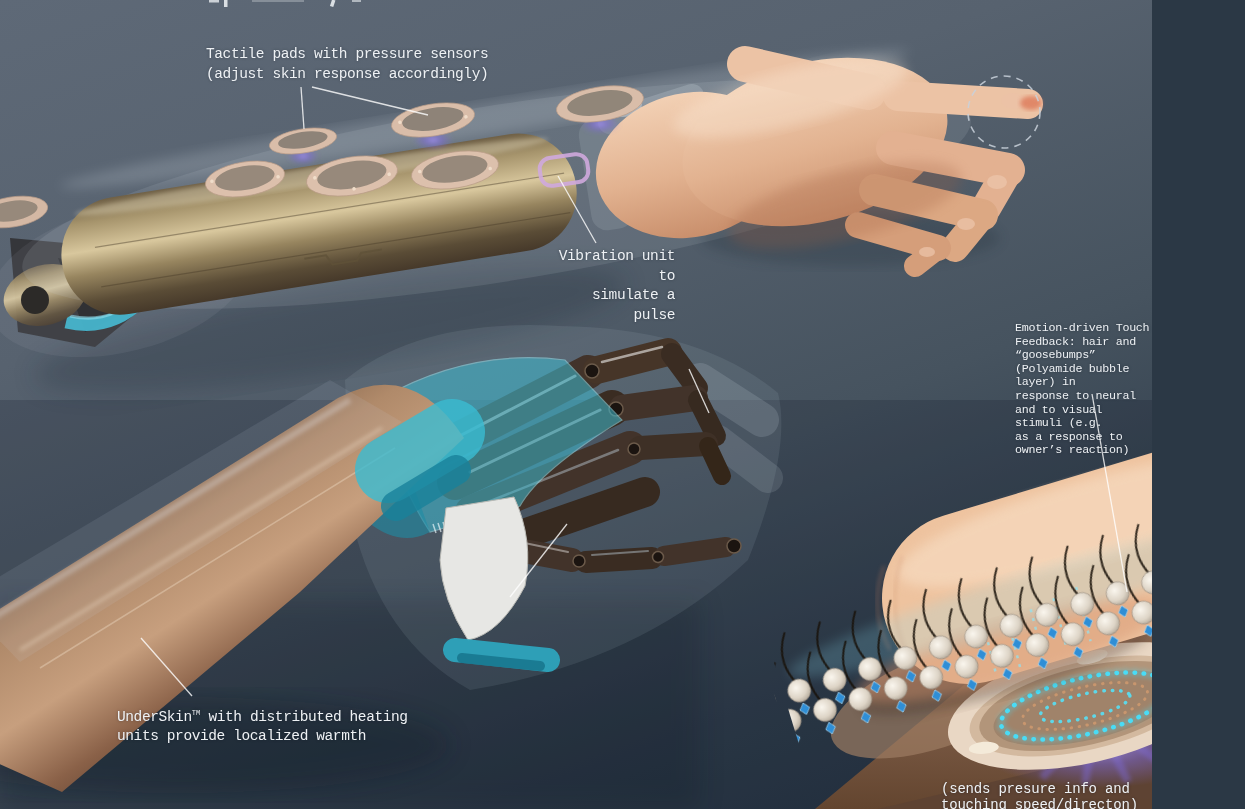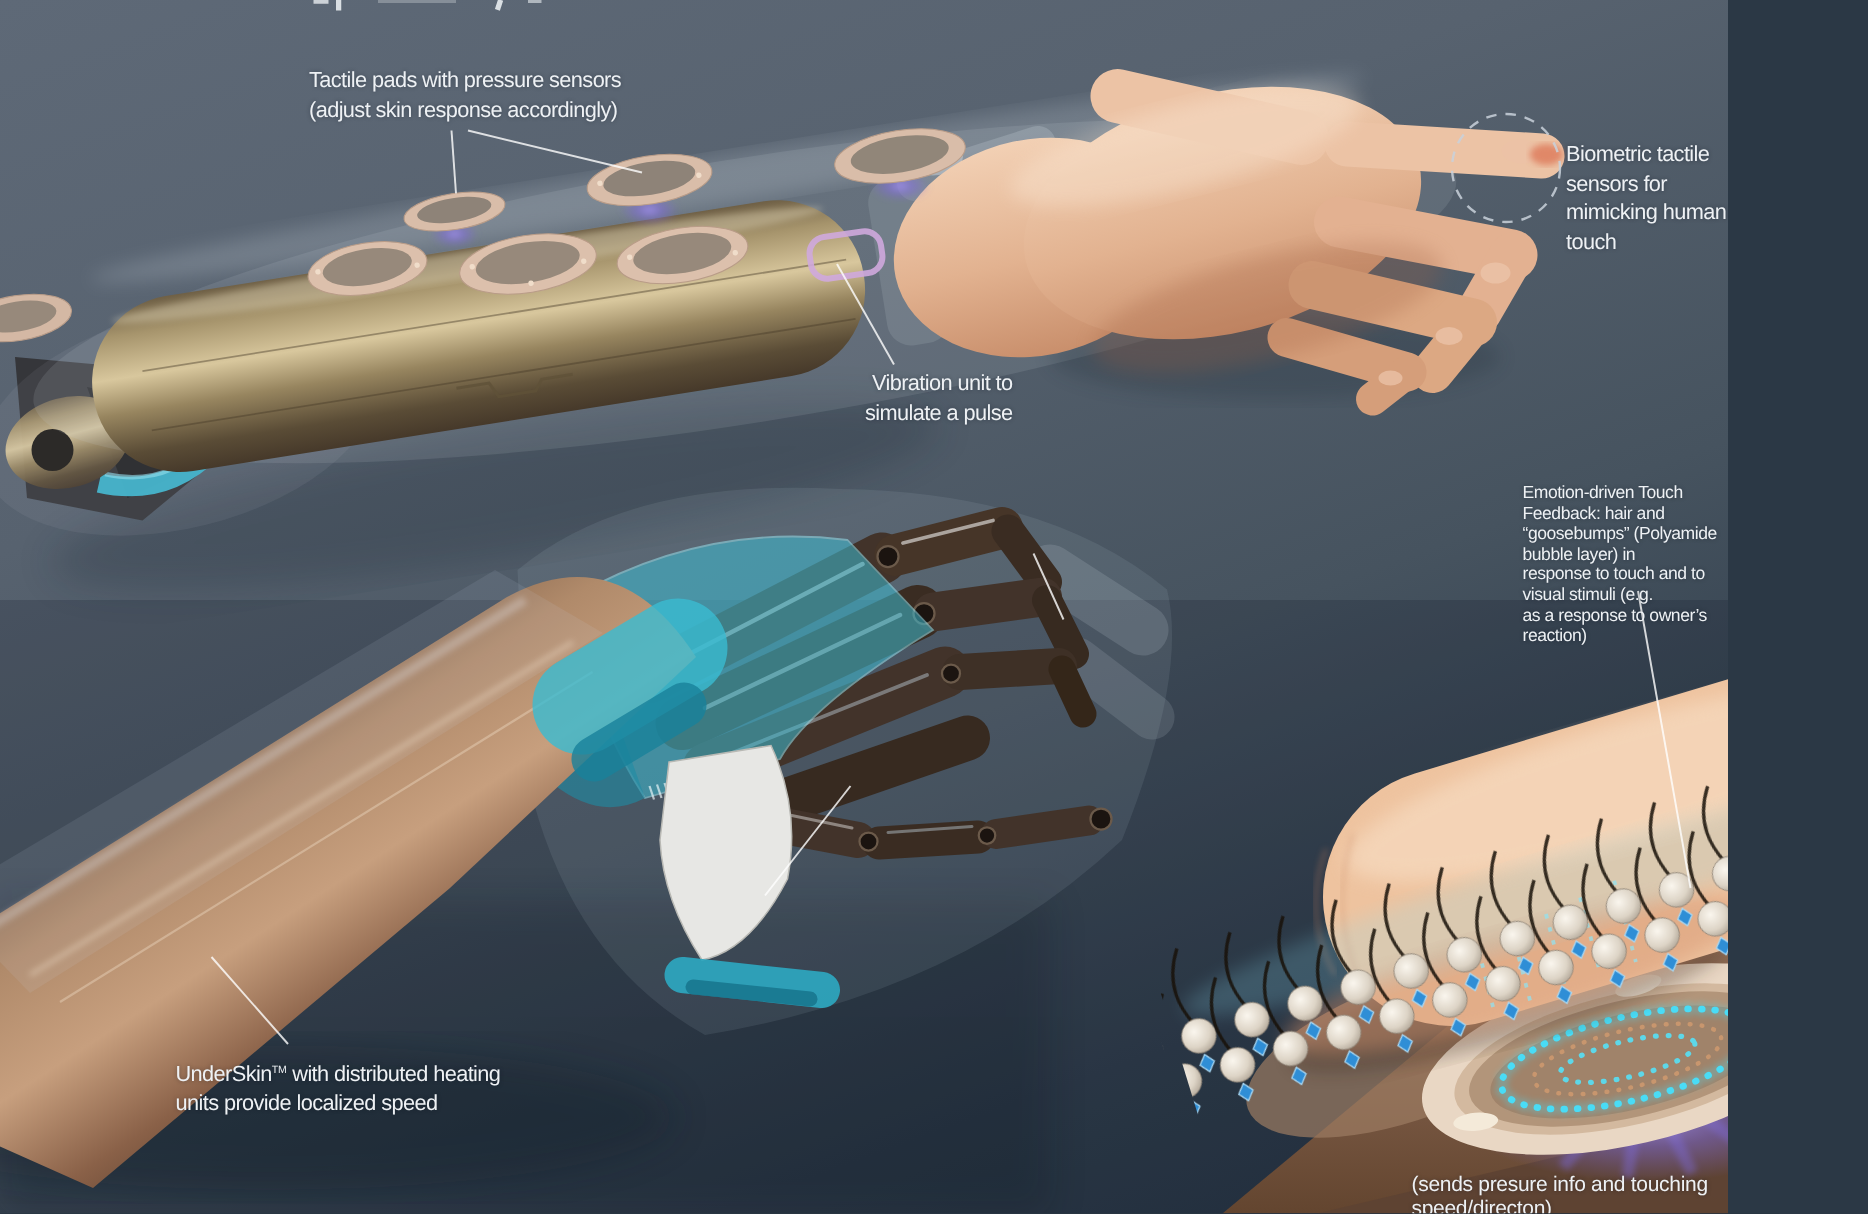--- a/index.html
+++ b/index.html
@@ -1,18 +1,18 @@
 <!DOCTYPE html>
 <html><head>
 <meta charset="utf-8">
 <style>
   html,body{margin:0;padding:0;background:#2b3845;}
   .stage{
     position:relative;width:1152px;height:809px;overflow:hidden;
-    font-family:Liberation Sans, sans-serif;
+    font-family:Liberation Mono, monospace;
     background:linear-gradient(160deg,#5e6977 0%,#57626f 30%,#46535f 58%,#303e4c 80%,#233240 100%);
   }
   .stage svg{position:absolute;left:0;top:0;}
   .lbl{
     position:absolute;color:#eef1f4;white-space:pre-line;
     letter-spacing:-0.3px;text-shadow:0 0 3px rgba(10,18,28,.35);
   }
   .lg{font-size:14.5px;line-height:19.5px;letter-spacing:-0.4px;}
   .md{font-size:11.7px;line-height:13.6px;}
   .sends{font-size:14px;letter-spacing:-0.2px;}
@@ -324,24 +324,22 @@
     <line x1="558" y1="176" x2="596" y2="243"></line>
     <line x1="689" y1="369" x2="709" y2="413"></line>
     <line x1="567" y1="524" x2="510" y2="597"></line>
     <line x1="141" y1="638" x2="192" y2="696"></line>
     <line x1="1092" y1="394" x2="1127" y2="592"></line>
   </g>
 </svg>
 
   <div class="lbl lg" style="left:206px;top:45px">Tactile pads with pressure sensors
 (adjust skin response accordingly)</div>
-  <div class="lbl lg" style="left:1044px;top:94px">Biometric tactile sensors for
-mimicking human touch</div>
   <div class="lbl lg center" style="left:545px;top:247px;width:130px">Vibration unit to
 simulate a pulse</div>
   <div class="lbl md" style="left:1015px;top:322px">Emotion-driven Touch Feedback: hair and
 “goosebumps” (Polyamide bubble layer) in
-response to touch and to visual stimuli (e.g.
+response to neural and to visual stimuli (e.g.
 as a response to owner’s reaction)</div>
   <div class="lbl lg" style="left:117px;top:704px"><span>UnderSkin</span><sup class="tm">TM</sup><span> with distributed heating
-units provide localized speed</span></div>
+units provide localized warmth</span></div>
   <div class="lbl sends" style="left:941px;top:781px">(sends presure info and touching speed/directon)</div>
 </div>
 
 </body></html>

